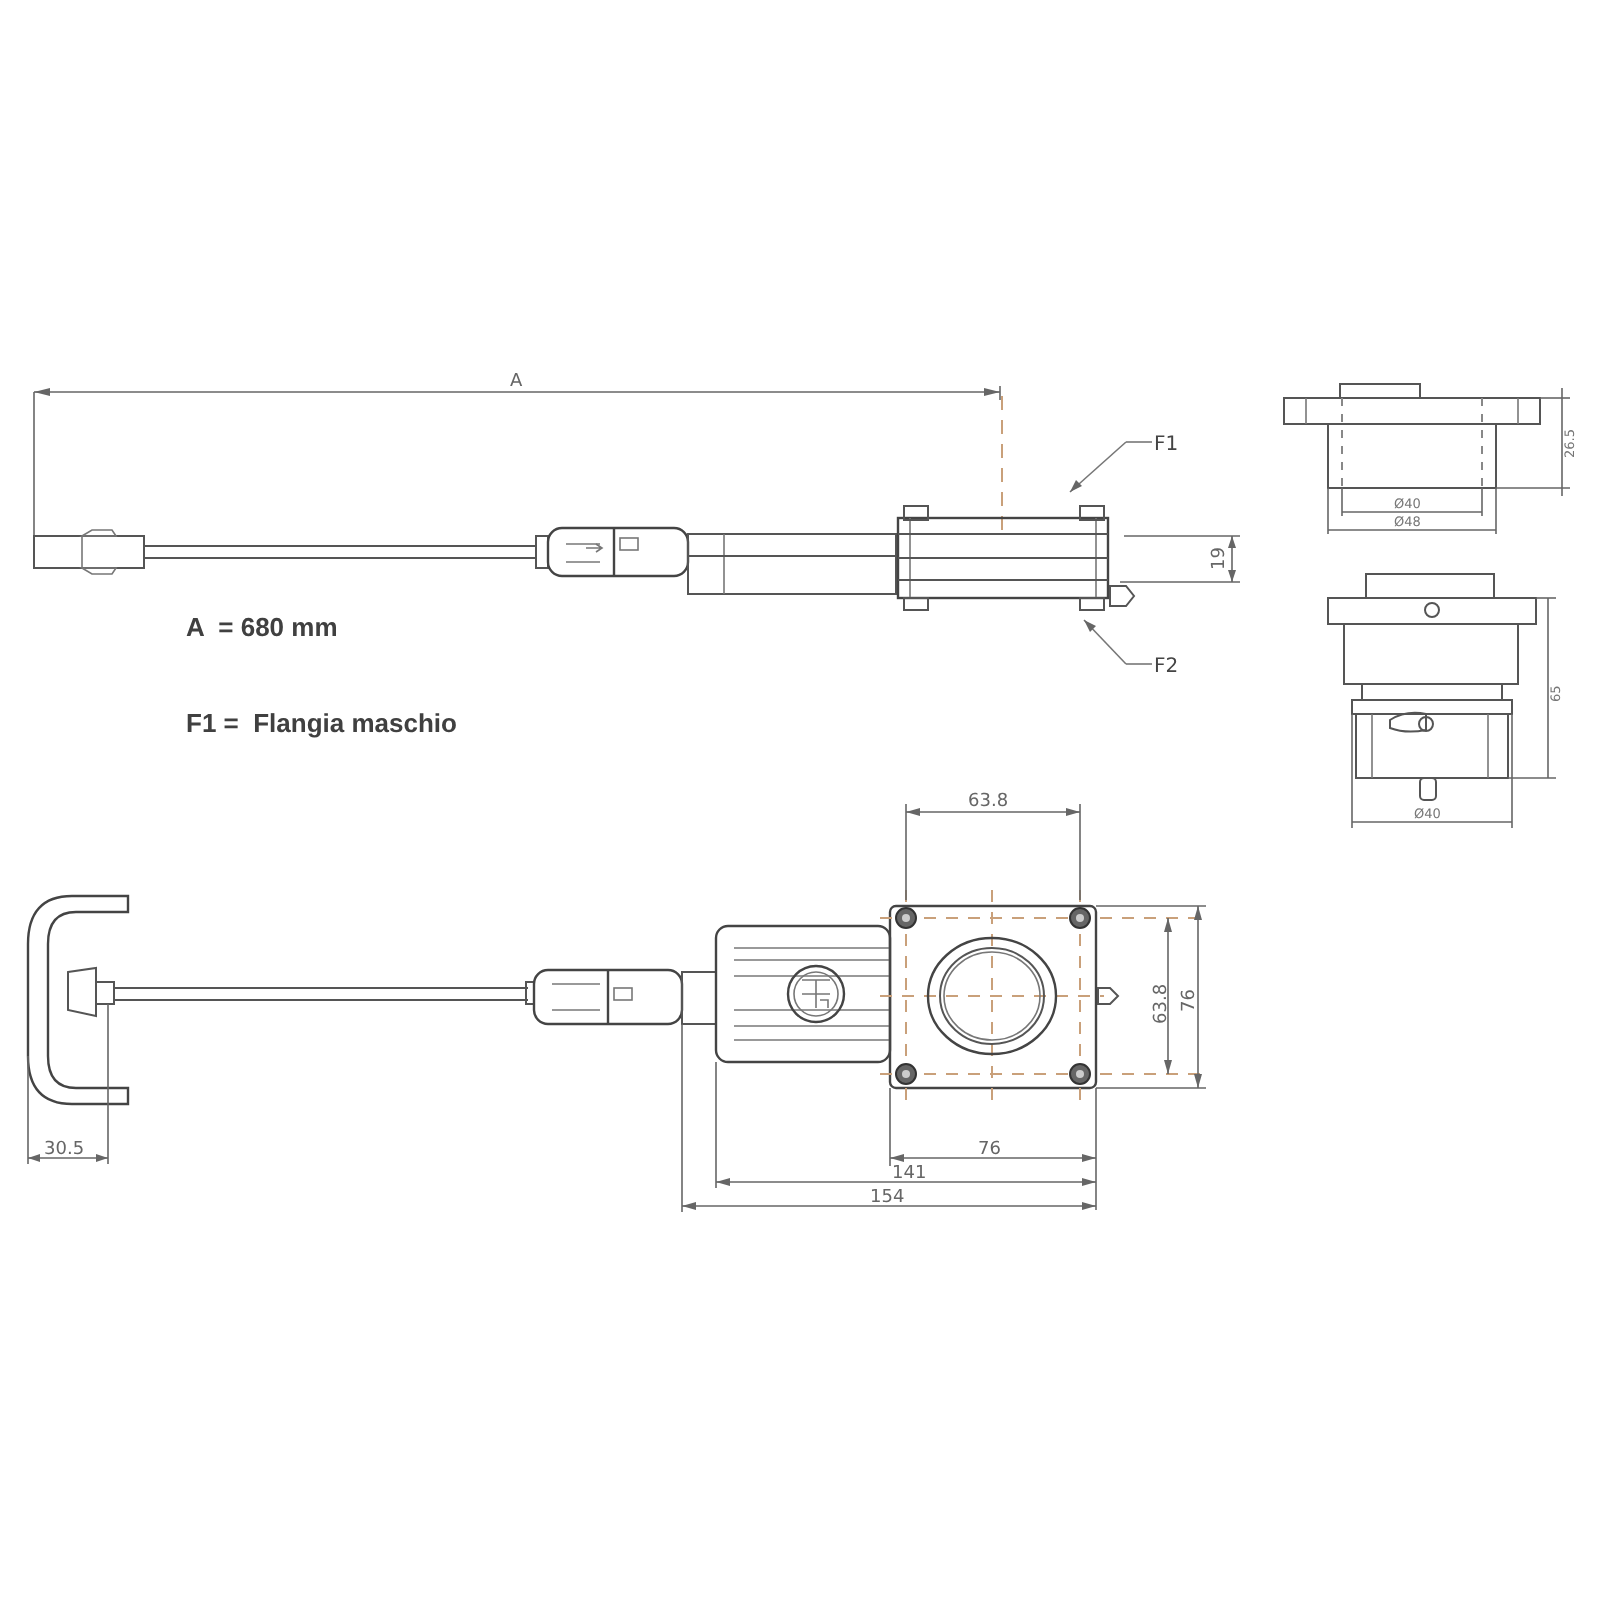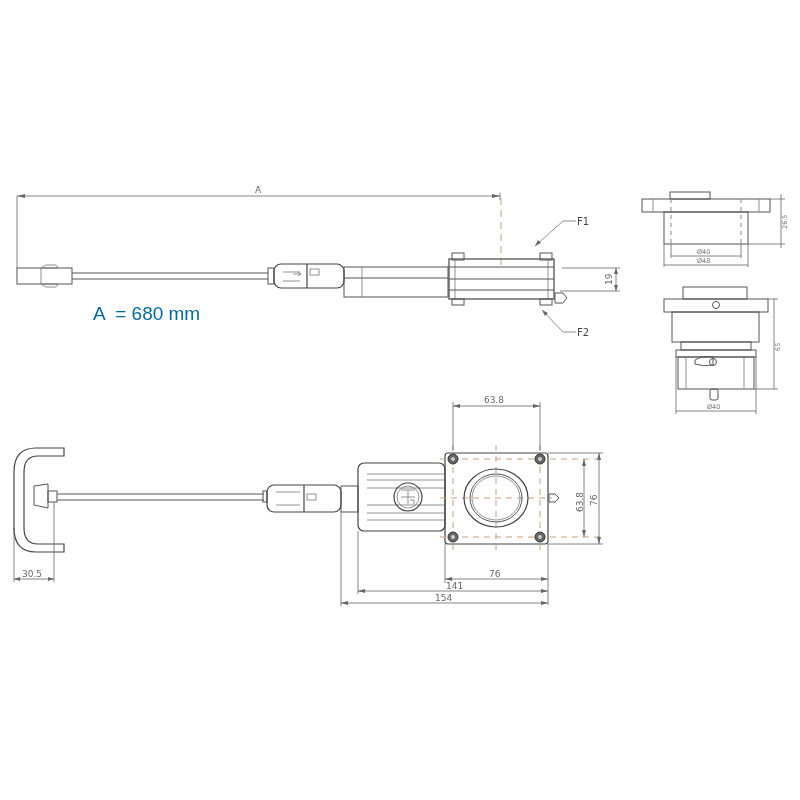--- a/index.html
+++ b/index.html
@@ -7,21 +7,21 @@
     #drawing { position: absolute; left: 0; top: 0; width: 800px; height: 800px; }
     .ln { stroke: #555; stroke-width: 1; fill: none; }
     .ln2 { stroke: #444; stroke-width: 1.2; fill: none; }
     .thin { stroke: #777; stroke-width: 0.8; fill: none; }
     .dim { stroke: #666; stroke-width: 0.8; fill: none; }
     .ctr { stroke: #c9a07a; stroke-width: 1; fill: none; stroke-dasharray: 6 5; }
     .bolt { fill: #666; stroke: #333; stroke-width: 1; }
     .dimtxt { font-family: "DejaVu Sans", sans-serif; font-size: 9px; fill: #666; }
     .dimtxt-s { font-family: "DejaVu Sans", sans-serif; font-size: 6.5px; fill: #777; }
     .lbl { font-family: "DejaVu Sans", sans-serif; font-size: 10px; fill: #444; }
-    .legend { position: absolute; left: 93px; top: 302px; font-family: "Liberation Sans", sans-serif; font-weight: normal; font-size: 19px; color: #0369a1; }
+    .legend { position: absolute; left: 93px; top: 302px; font-family: "Liberation Sans", sans-serif; font-weight: bold; font-size: 13px; color: #404040; }
     .legend div { height: 48px; line-height: 24px; white-space: pre; }
   </style>
 </head>
 <body>
 
 <svg id="drawing" viewBox="0 0 800 800" xmlns="http://www.w3.org/2000/svg">
 
   <g>
     <line class="dim" x1="17" y1="196" x2="17" y2="268"></line>
     <line class="dim" x1="17" y1="196" x2="500" y2="196"></line>
@@ -234,13 +234,14 @@
     <line class="dim" x1="54" y1="502" x2="54" y2="582"></line>
     <line class="dim" x1="14" y1="579" x2="54" y2="579"></line>
     <polygon points="14,579 20,577 20,581" fill="#666"></polygon>
     <polygon points="54,579 48,577 48,581" fill="#666"></polygon>
     <text class="dimtxt" x="22" y="577">30.5</text>
   </g>
 </svg>
 
 <div class="legend">
   <div><span>A</span><span>  = </span><span>680 mm</span></div>
+  <div><span>F1</span><span> =  </span><span>Flangia maschio</span></div>
 </div>
 
 </body></html>

